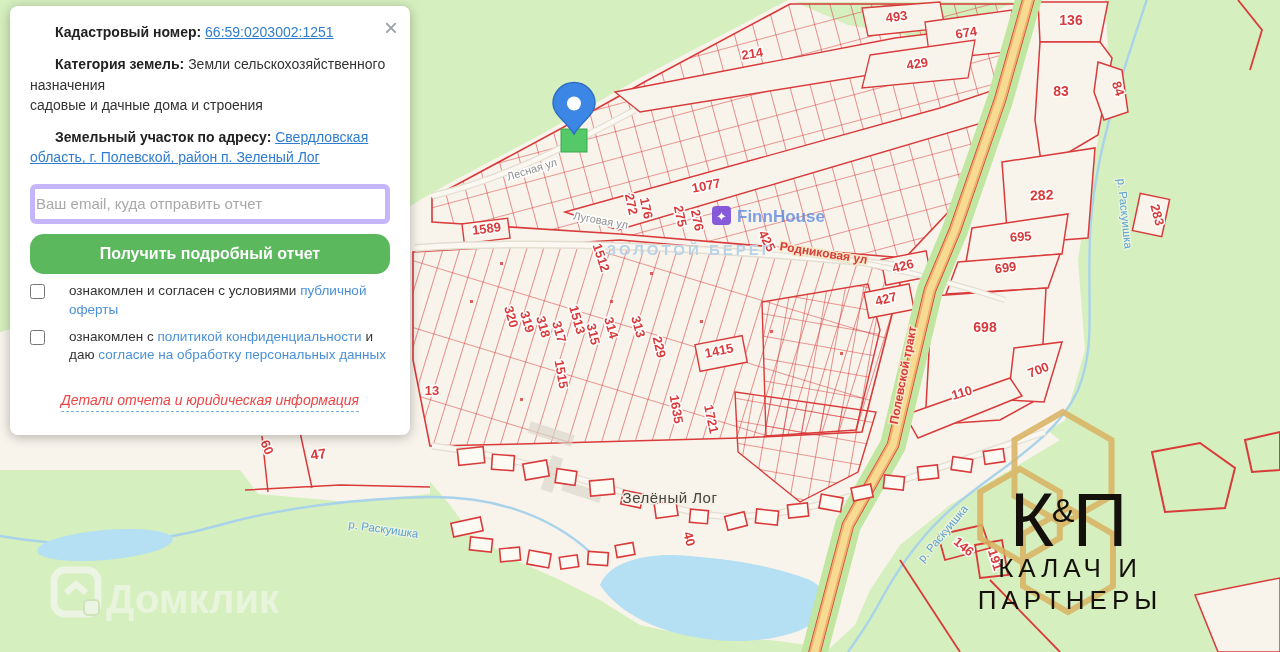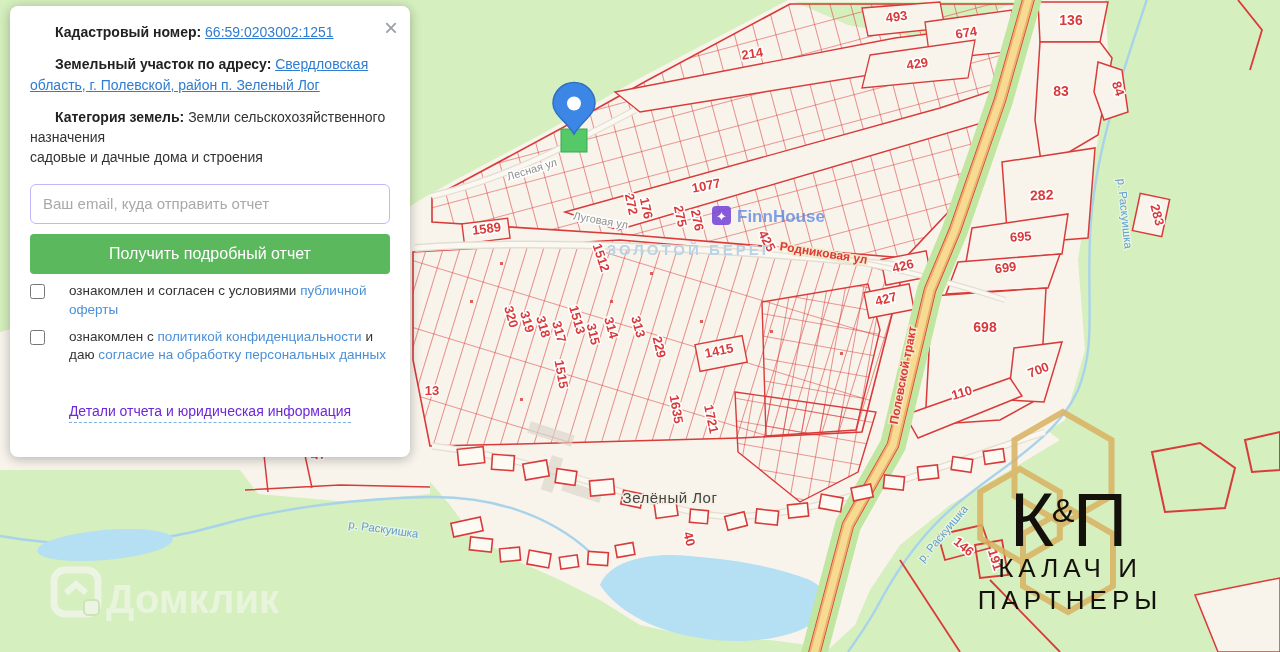--- a/index.html
+++ b/index.html
@@ -22,30 +22,30 @@
   .kpSmall{fill:#14110c;font-size:26px;letter-spacing:5px;text-anchor:middle;}
 
   
   .panel{position:absolute;left:10px;top:6px;width:400px;box-sizing:border-box;background:#fff;
          border-radius:8px;box-shadow:0 2px 12px rgba(0,0,0,.28);padding:16px 20px 20px;
          font-size:14px;line-height:1.45;color:#333;z-index:5;}
   .panel b{color:#222;margin-left:25px;}
   .panel .row{margin:0 0 12px 0;}
   .panel a.lnk{color:#2f7cd0;text-decoration:underline;cursor:pointer;}
   .close{position:absolute;top:10px;right:12px;font-size:24px;color:#9aa0a6;line-height:1;cursor:pointer;}
-  .email{width:100%;box-sizing:border-box;height:40px;border:1px solid #c4b5fd;border-radius:6px;
-         padding:0 12px;font-size:15px;color:#333;font-family:"Liberation Sans",sans-serif;margin-top:4px;}
+  .email{width:100%;box-sizing:border-box;height:40px;border:5px solid #c4b5fd;border-radius:6px;
+         padding:0 1px;font-size:15px;color:#333;font-family:"Liberation Sans",sans-serif;margin-top:4px;}
   .email::placeholder{color:#a9a9a9;}
-  .btn{width:100%;height:40px;background:#5cb85c;color:#fff;font-size:16px;font-weight:normal;border:none;
-       border-radius:4px;margin-top:10px;cursor:pointer;font-family:"Liberation Sans",sans-serif;}
+  .btn{width:100%;height:40px;background:#5cb85c;color:#fff;font-size:16px;font-weight:bold;border:none;
+       border-radius:14px;margin-top:10px;cursor:pointer;font-family:"Liberation Sans",sans-serif;}
   .chk{display:flex;align-items:flex-start;gap:24px;font-size:13.5px;line-height:1.4;margin-top:8px;}
   .chk input{margin:2px 0 0 0;width:15px;height:15px;flex:0 0 15px;}
   .chk .blue{color:#4a90d9;cursor:pointer;}
   .links{text-align:center;margin-top:22px;font-size:14px;}
-  .links a{color:#6d28d9;text-decoration:none;border-bottom:1px dashed #7fb0e2;cursor:pointer;display:inline-block;margin:14px 0;}
+  .links a{color:#ef4444;text-decoration:none;border-bottom:1px dashed #7fb0e2;cursor:pointer;display:inline-block;margin:3px 0;font-style:italic;}
 </style>
 </head>
 <body>
 
 <svg width="1280" height="652" viewBox="0 0 1280 652">
   <defs>
     <pattern id="patTop" width="20" height="26" patternUnits="userSpaceOnUse" patternTransform="rotate(-15)">
       <path d="M0 0H20M0 0V26" stroke="#d93a3a" stroke-width="1.1" fill="none"></path>
     </pattern>
     <pattern id="patStrips" width="16" height="64" patternUnits="userSpaceOnUse" patternTransform="rotate(17)">
@@ -258,28 +258,28 @@
 
 <div class="panel">
   <span class="close">×</span>
 
   <div class="row">
     <b>Кадастровый номер:</b>
     <a class="lnk">66:59:0203002:1251</a>
   </div>
 
   <div class="row">
-    <b>Земельный участок по адресу:</b>
-    <a class="lnk">Свердловская область, г. Полевской, район п. Зеленый Лог</a>
-  </div>
-
-  <div class="row">
     <b>Категория земель:</b>
     <span>Земли сельскохозяйственного назначения</span><br>
     <span>садовые и дачные дома и строения</span>
+  </div>
+
+  <div class="row">
+    <b>Земельный участок по адресу:</b>
+    <a class="lnk">Свердловская область, г. Полевской, район п. Зеленый Лог</a>
   </div>
 
 
   <input class="email" type="text" placeholder="Ваш email, куда отправить отчет" style="">
 
   <button class="btn">Получить подробный отчет</button>
 
   <label class="chk">
     <input type="checkbox" style="">
     <span>

